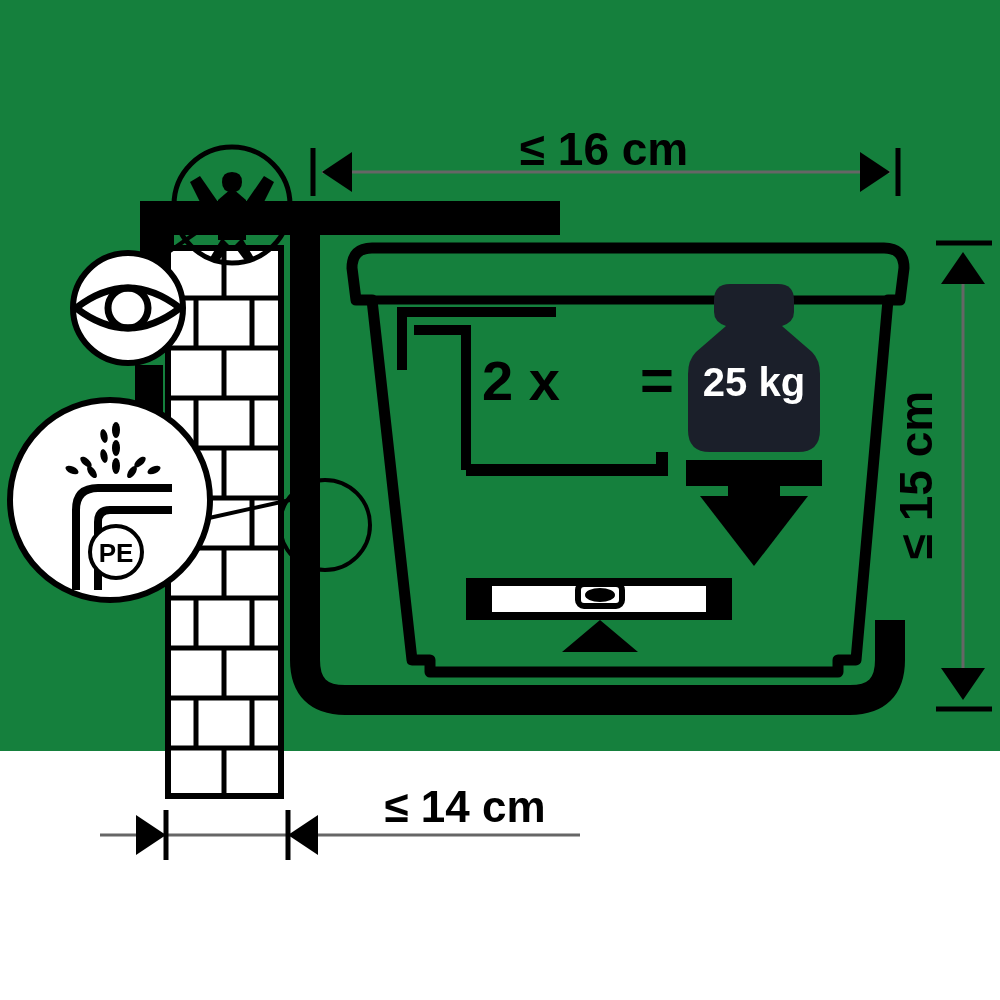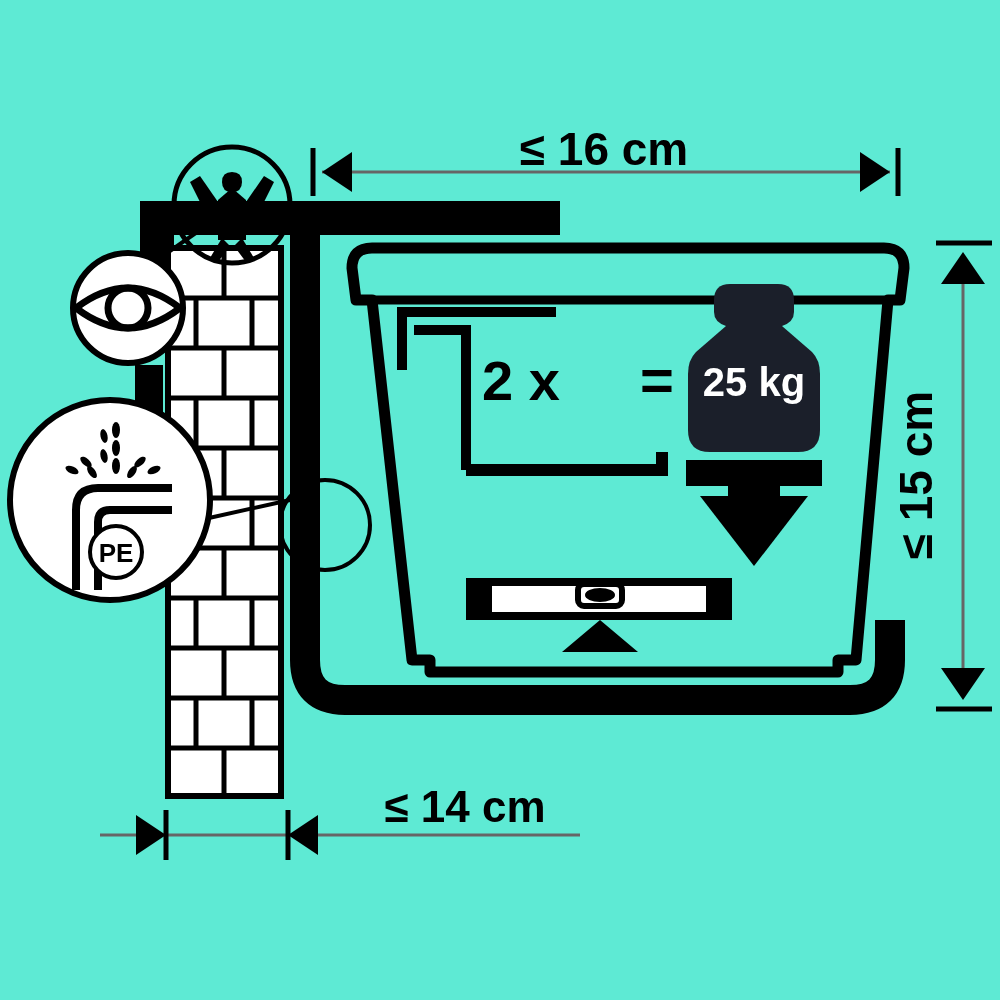--- a/index.html
+++ b/index.html
@@ -1,18 +1,18 @@
 <!DOCTYPE html>
 <html><head>
 <meta charset="utf-8">
 <style>
   html,body{margin:0;padding:0;background:#ffffff;}
   body{width:1000px;height:1000px;overflow:hidden;
        font-family:"Liberation Sans","DejaVu Sans",sans-serif;}
-  #stage{position:relative;width:1000px;height:1000px;background:#5eead4;}
+  #stage{position:relative;width:1000px;height:751px;background:#15803d;}
   svg{display:block;}
   .dimtext{font-family:"Liberation Sans","DejaVu Sans",sans-serif;
            font-weight:700;fill:#000;}
 </style>
 </head>
 <body>
 
 <div id="stage">
 <svg width="1000" height="1000" viewBox="0 0 1000 1000">
 

